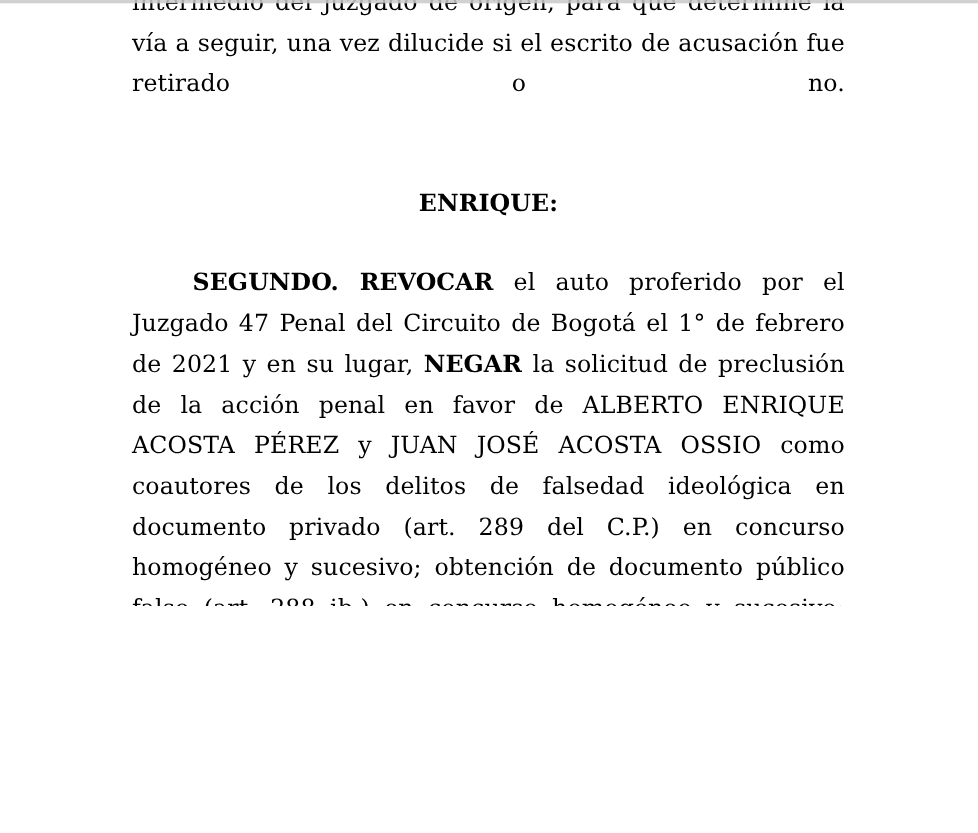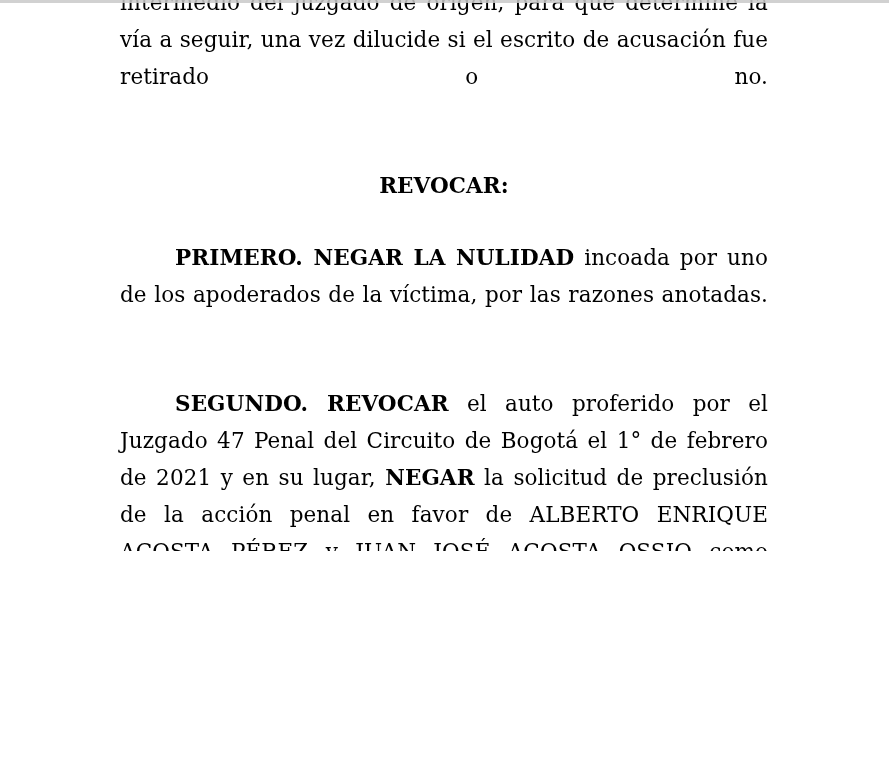--- a/index.html
+++ b/index.html
@@ -87,21 +87,20 @@
 
 <div id="page">
 
   <div id="top-edge"></div>
 
   <div id="text-column">
 
     <p class="para no-indent" id="para-0"><span>intermedio del juzgado de origen, para que determine la vía a seguir, una vez dilucide si el escrito de acusación fue retirado o no.</span></p>
 
 
-    <p class="para centered gap-before nostretch" id="para-2"><span class="b">REVOCAR:</span></p>
+    <p class="para centered gap-before nostretch" id="para-2"><span class="b">ENRIQUE:</span></p>
 
-    <p class="para gap-before" id="para-3"><span class="b">PRIMERO. NEGAR LA NULIDAD</span><span> incoada por uno de los apoderados de la víctima, por las razones anotadas.</span></p>
 
     <p class="para gap-before" id="para-4"><span class="b">SEGUNDO. REVOCAR</span><span> el auto proferido por el Juzgado 47 Penal del Circuito de Bogotá el 1° de febrero de 2021 y en su lugar, </span><span class="b">NEGAR</span><span> la solicitud de preclusión de la acción penal en favor de ALBERTO ENRIQUE ACOSTA PÉREZ y JUAN JOSÉ ACOSTA OSSIO como coautores de los delitos de falsedad ideológica en documento privado (art. 289 del C.P.) en concurso homogéneo y sucesivo; obtención de documento público falso (art. 288 ib.) en concurso homogéneo y sucesivo; fraude procesal (art. 453 Ib.) en concurso homogéneo y sucesivo y concierto para delinquir (art. 340 ib.).</span></p>
 
   </div>
 
 </div>
 
 </body></html>

